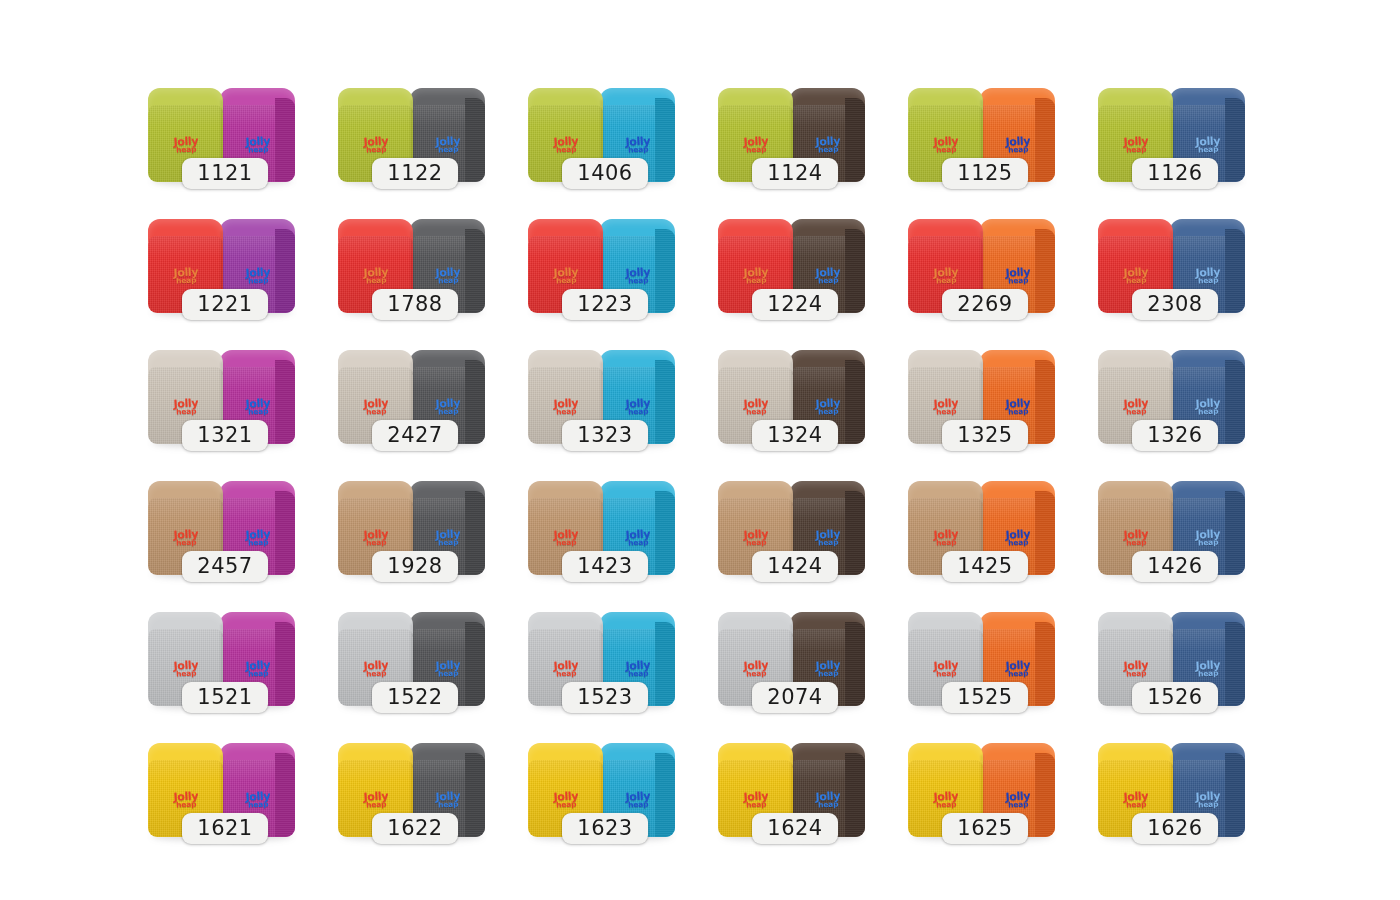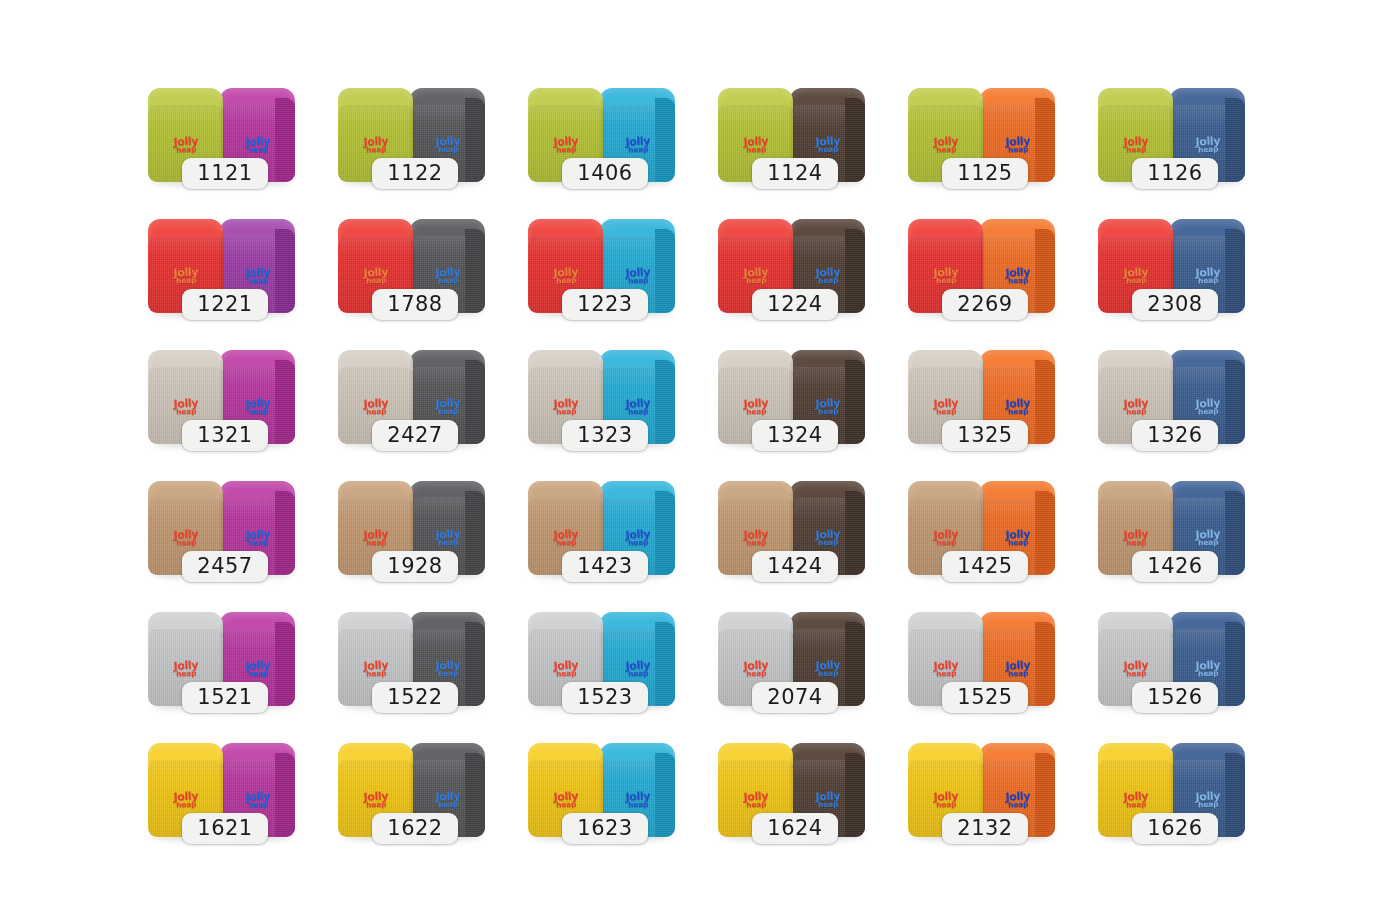--- a/index.html
+++ b/index.html
@@ -1054,21 +1054,21 @@
             <div class="shadow"></div>
             <div class="top"></div>
             <div class="front"></div>
             <div class="side"></div>
             <div class="logo">
               <span class="l1">Jolly</span>
               <span class="l2">heap</span>
             </div>
           </div>
           <div class="badge">
-            <span>2132</span>
+            <span>1625</span>
           </div>
         </div>
         <div class="pair" style="left: 950px;">
           <div class="cube left" style="--cfront: #f1c512; --ctop: #f6d235; --cside: #d4a90a; --logo: #e8402a;">
             <div class="shadow"></div>
             <div class="top"></div>
             <div class="front"></div>
             <div class="seam"></div>
             <div class="logo">
               <span class="l1">Jolly</span>

